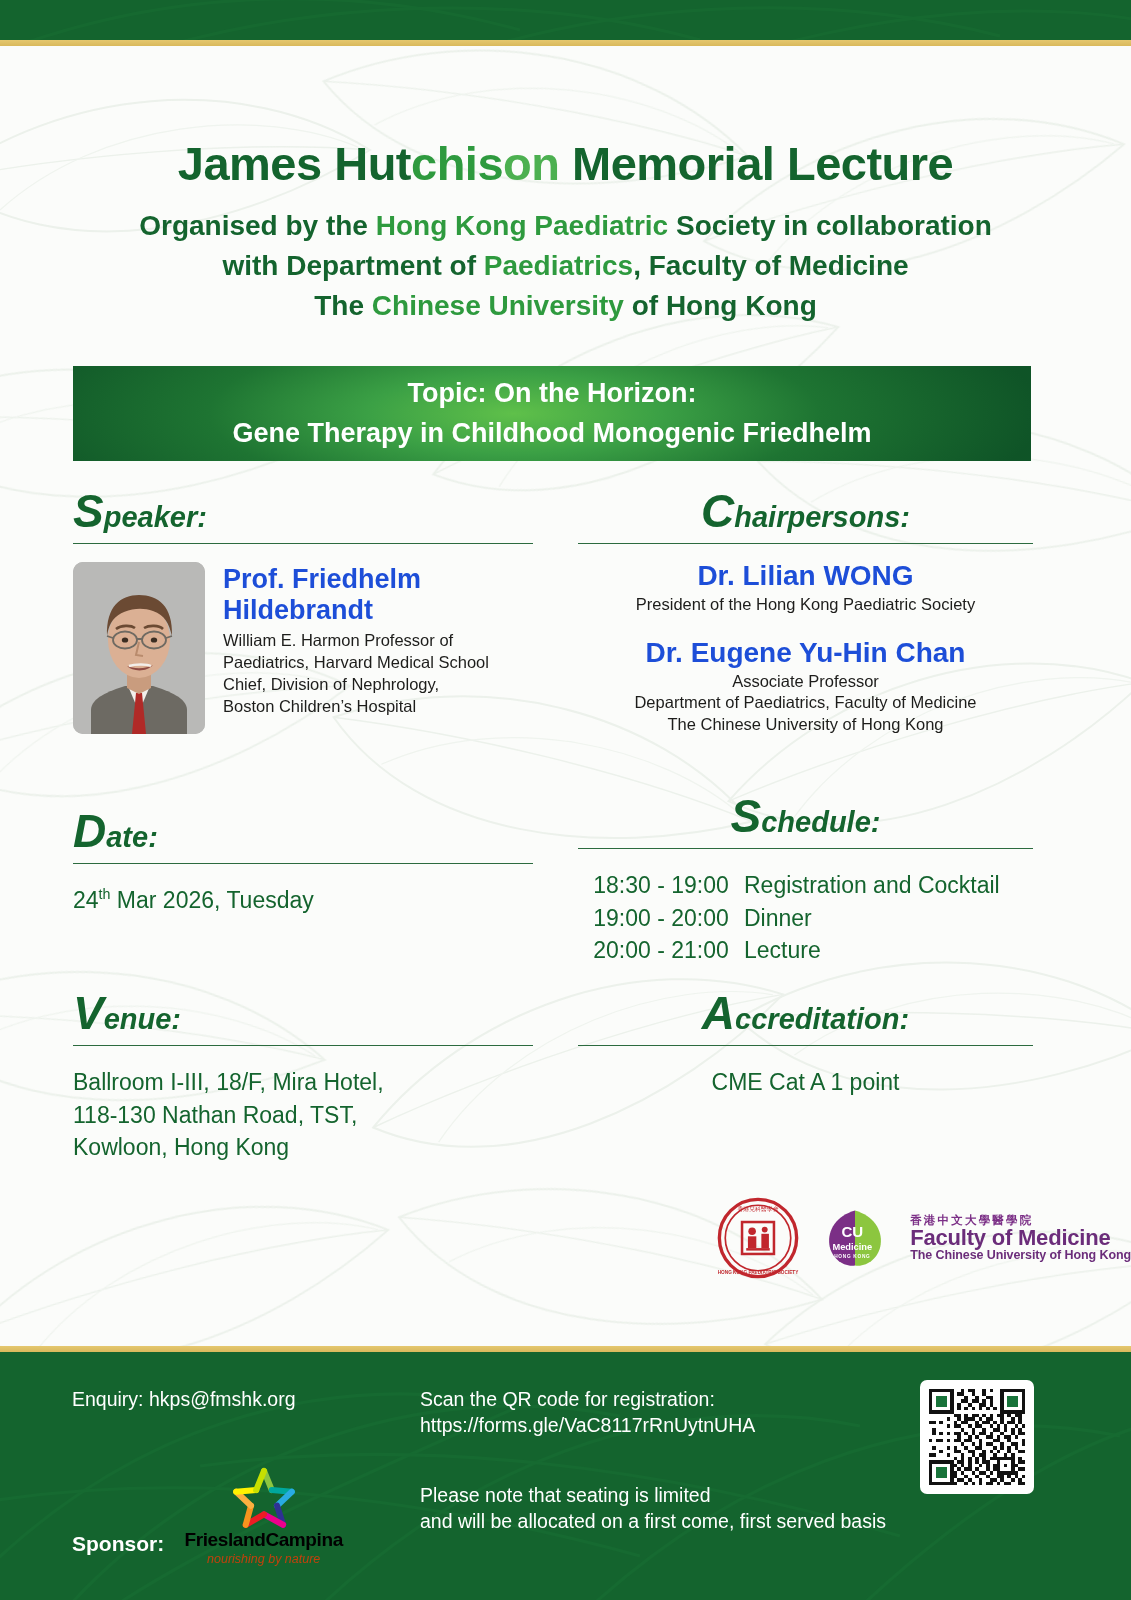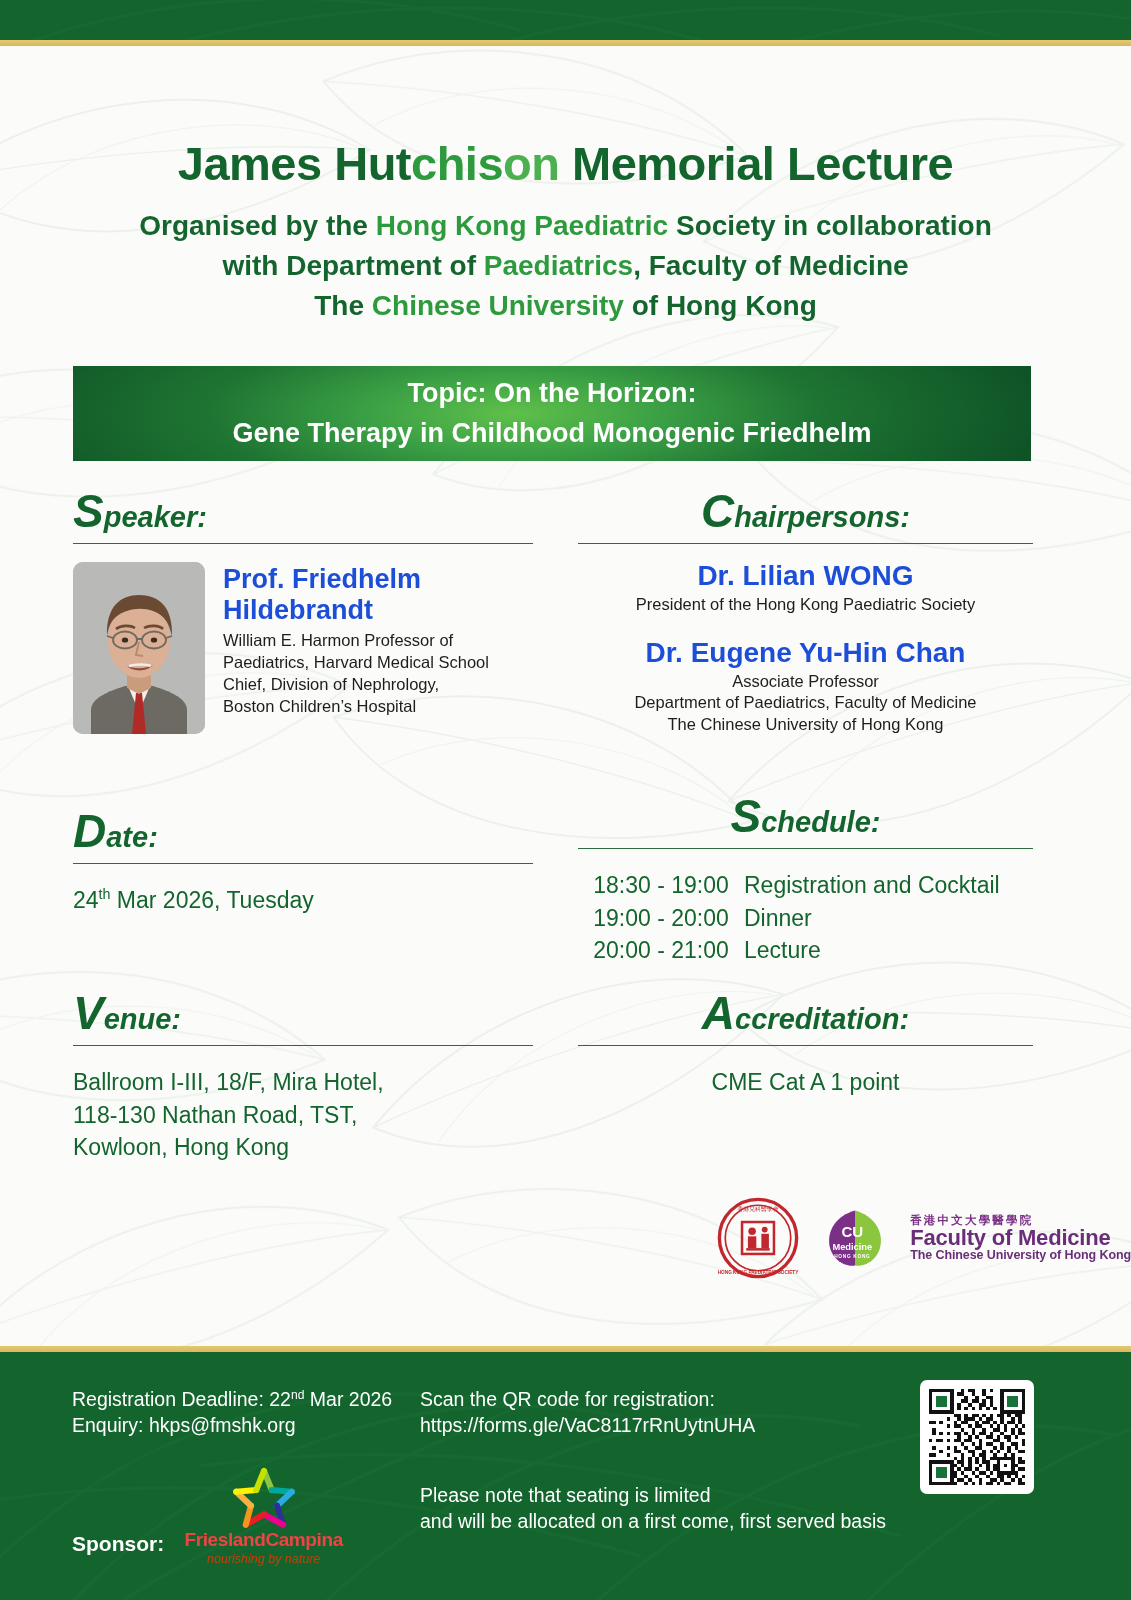--- a/index.html
+++ b/index.html
@@ -209,21 +209,21 @@
     position: absolute;
     top: 118px; left: 72px;
     display: flex;
     align-items: flex-end;
     gap: 12px;
   }
   .sponsor-label { font-size: 21px; font-weight: 700; padding-bottom: 10px; }
 
   .fc-logo { width: 175px; text-align: center; }
   .fc-star { width: 70px; height: 66px; margin: 0 auto; display: block; }
-  .fc-name { font-size: 19px; font-weight: 800; color: #ef4444; letter-spacing: -.4px; line-height: 1; }
+  .fc-name { font-size: 19px; font-weight: 800; color: #000000; letter-spacing: -.4px; line-height: 1; }
   .fc-tag  { font-size: 12.5px; font-style: italic; color: #c2410c; margin-top: 3px; }
 
   .f-mid {
     position: absolute;
     top: 40px; left: 420px;
     width: 470px;
     font-size: 19.5px;
     line-height: 1.34;
   }
   .f-note { margin-top: 44px; }
@@ -478,23 +478,20 @@
       <div class="fom-text">
         <div class="fom-cn">香港中文大學醫學院</div>
         <div class="fom-en">Faculty of Medicine</div>
         <div class="fom-sub">The Chinese University of Hong Kong</div>
       </div>
     </div>
 
     <div class="footer">
 
       <div class="f-left">
-        <div>
-          <span>Registration Deadline: 22</span><sup>nd</sup><span> Mar 2026</span>
-        </div>
         <div>Enquiry: hkps@fmshk.org</div>
       </div>
 
       <div class="sponsor-row">
         <div class="sponsor-label">Sponsor:</div>
         <div class="fc-logo">
           <svg class="fc-star" viewBox="0 0 80 76">
             <g fill="none" stroke-width="7" stroke-linecap="round" stroke-linejoin="round">
               <path d="M40,8 L49,30" stroke="#8dc63f"></path>
               <path d="M49,30 L72,32" stroke="#00a79d"></path>

